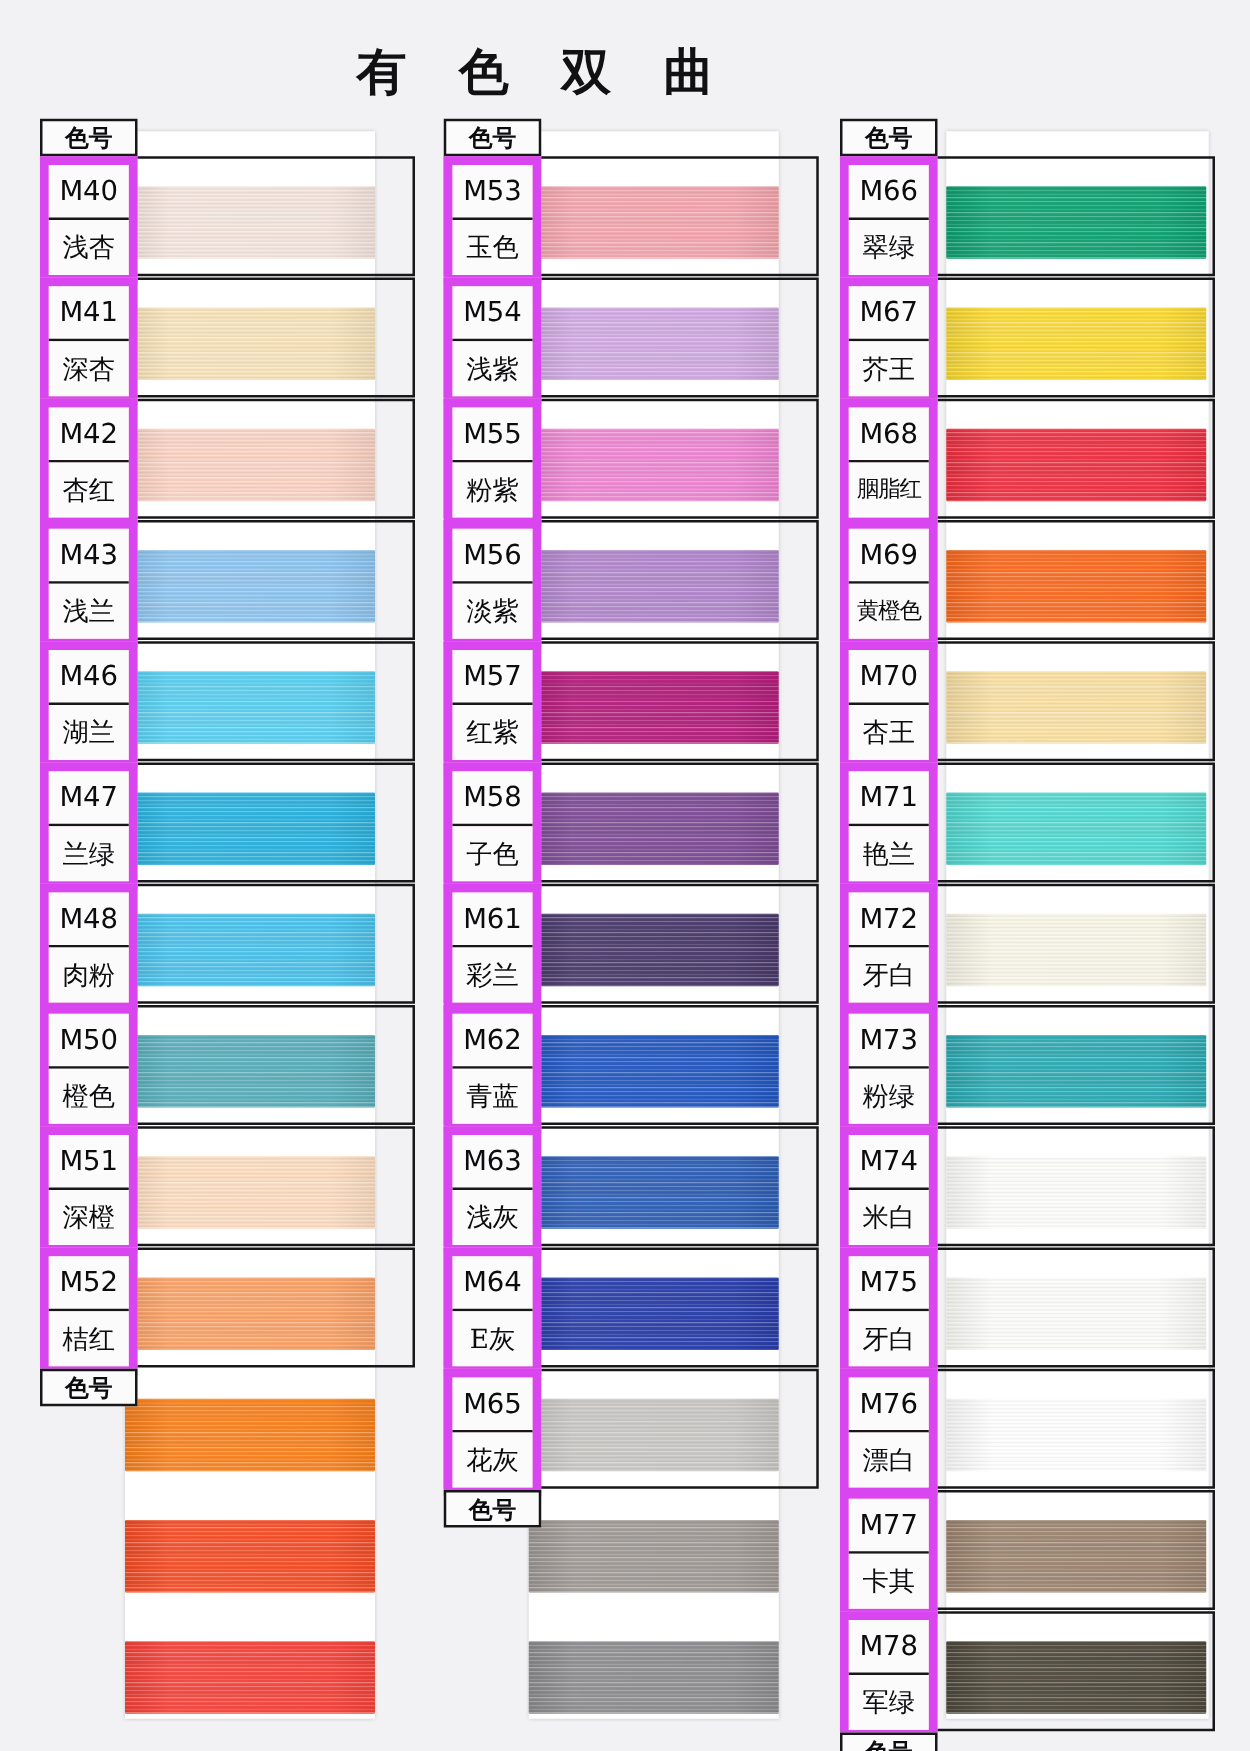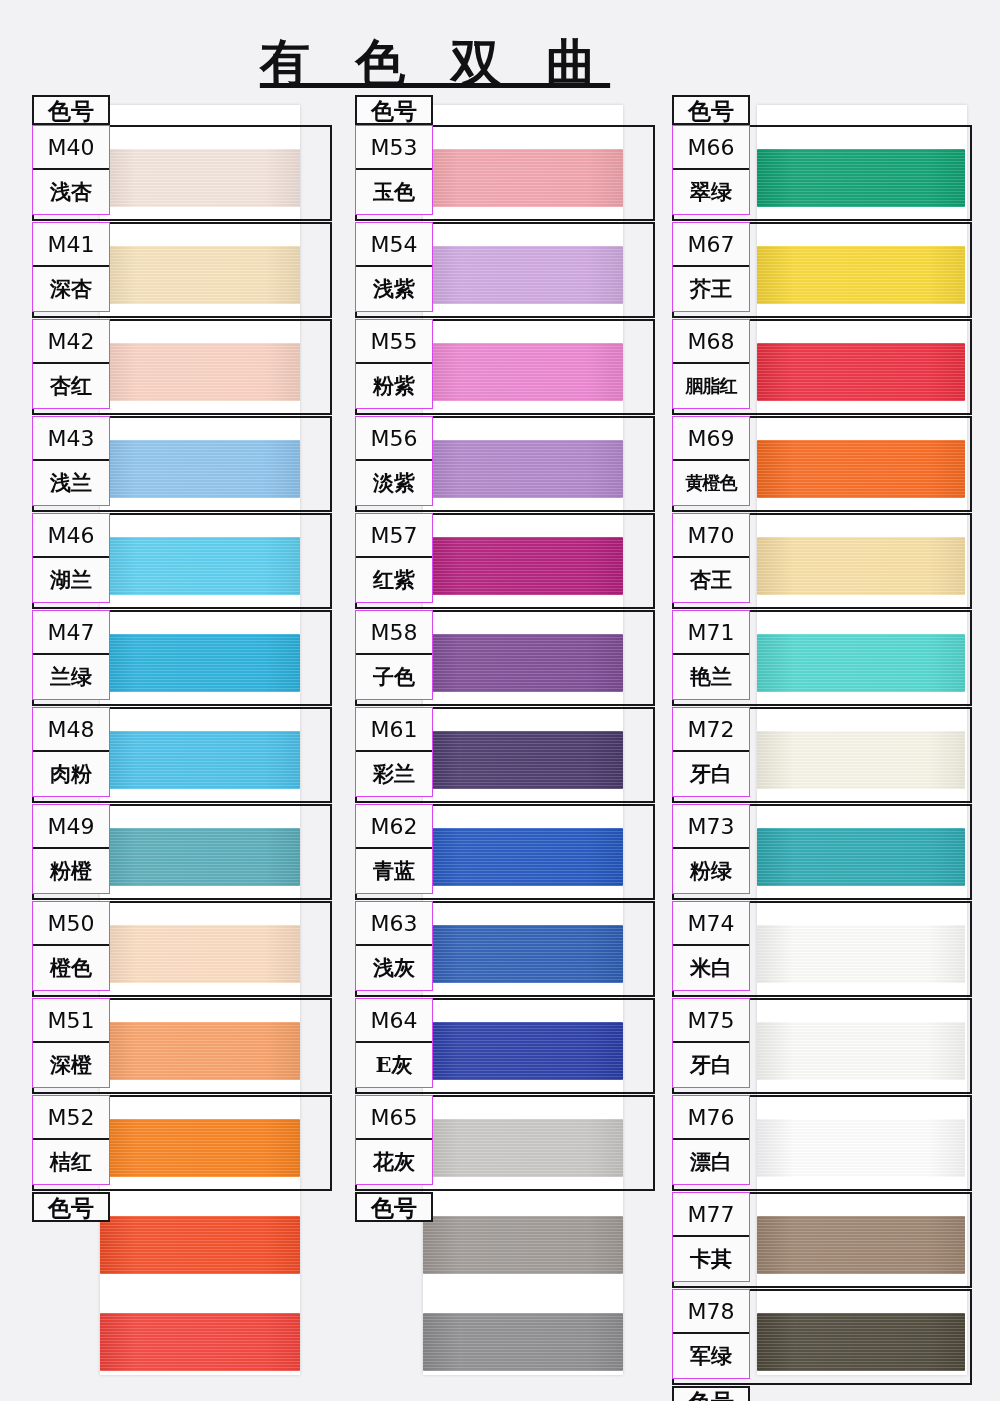--- a/index.html
+++ b/index.html
@@ -18,25 +18,24 @@
 
   
   .page-title {
     position: absolute;
     top: 30px;
     left: 0;
     width: 856px;
     text-align: center;
     font-family: "DejaVu Serif", "Liberation Serif", serif;
     font-weight: bold;
-    font-size: 50px;
+    font-size: 40px;
     letter-spacing: 14px;
     color: #111114;
     text-indent: 14px;
-    text-decoration: underline;
   }
 
   
   .column {
     position: absolute;
     top: 95px;
     width: 300px;
     height: 1275px;
   }
   #col-0 { left: 32px; }
@@ -77,21 +76,21 @@
     border: 2px solid #17171a;
     background: transparent;
   }
   
   .label-stack {
     position: absolute;
     top: -2px;
     left: -2px;
     width: 78px;
     background: #f9a8d4;
-    border: 1px solid #d946ef;
+    border: 7px solid #d946ef;
     box-sizing: border-box;
     z-index: 4;
   }
   .label-cell {
     height: 44px;
     line-height: 44px;
     text-align: center;
     font-size: 21px;
     color: #0c0c0f;
     border-bottom: 2px solid #17171a;
@@ -101,38 +100,38 @@
     overflow: hidden;
   }
   .label-cell:last-child { border-bottom: none; }
   .label-cell.code {
     font-family: "DejaVu Sans", "Liberation Sans", sans-serif;
     font-size: 22px;
     letter-spacing: 0px;
   }
   .label-cell.name {
     font-family: "DejaVu Serif", "Liberation Serif", serif;
-    font-weight: bold;
+    font-weight: normal;
     font-size: 21px;
   }
   .label-cell.name.long   { font-size: 18px; letter-spacing: -1px; }
 
   
   .single-box {
     position: relative;
     box-sizing: border-box;
     width: 78px;
     height: 30px;
     line-height: 28px;
     text-align: center;
     border: 2px solid #17171a;
     background: #fbfbfb;
     font-family: "DejaVu Serif", "Liberation Serif", serif;
     font-weight: bold;
-    font-size: 23px;
+    font-size: 19px;
     color: #0c0c0f;
     z-index: 4;
   }
 
   
   .swatch-layer {
     position: absolute;
     top: 0;
     left: 0;
     width: 300px;
@@ -235,26 +234,20 @@
         </div>
       </div>
       <div class="entry">
         <div class="label-stack">
           <div class="label-cell code">M48</div>
           <div class="label-cell name">肉粉</div>
         </div>
       </div>
       <div class="entry">
         <div class="label-stack">
-          <div class="label-cell code">M49</div>
-          <div class="label-cell name">粉橙</div>
-        </div>
-      </div>
-      <div class="entry">
-        <div class="label-stack">
           <div class="label-cell code">M50</div>
           <div class="label-cell name">橙色</div>
         </div>
       </div>
       <div class="entry">
         <div class="label-stack">
           <div class="label-cell code">M51</div>
           <div class="label-cell name">深橙</div>
         </div>
       </div>

